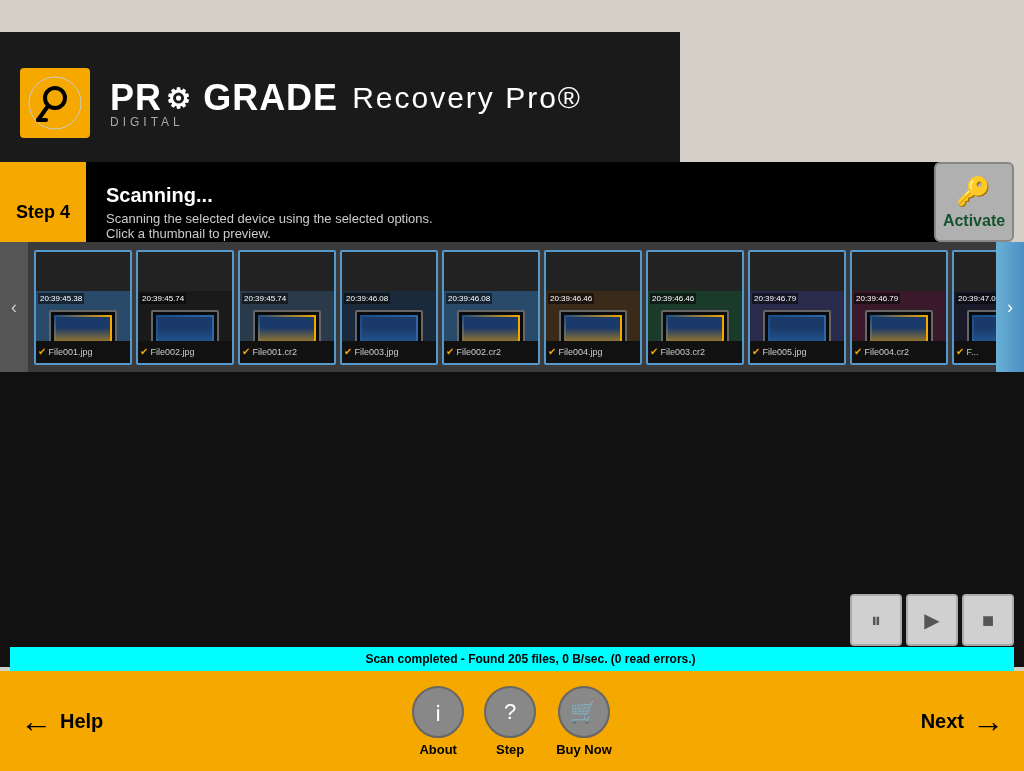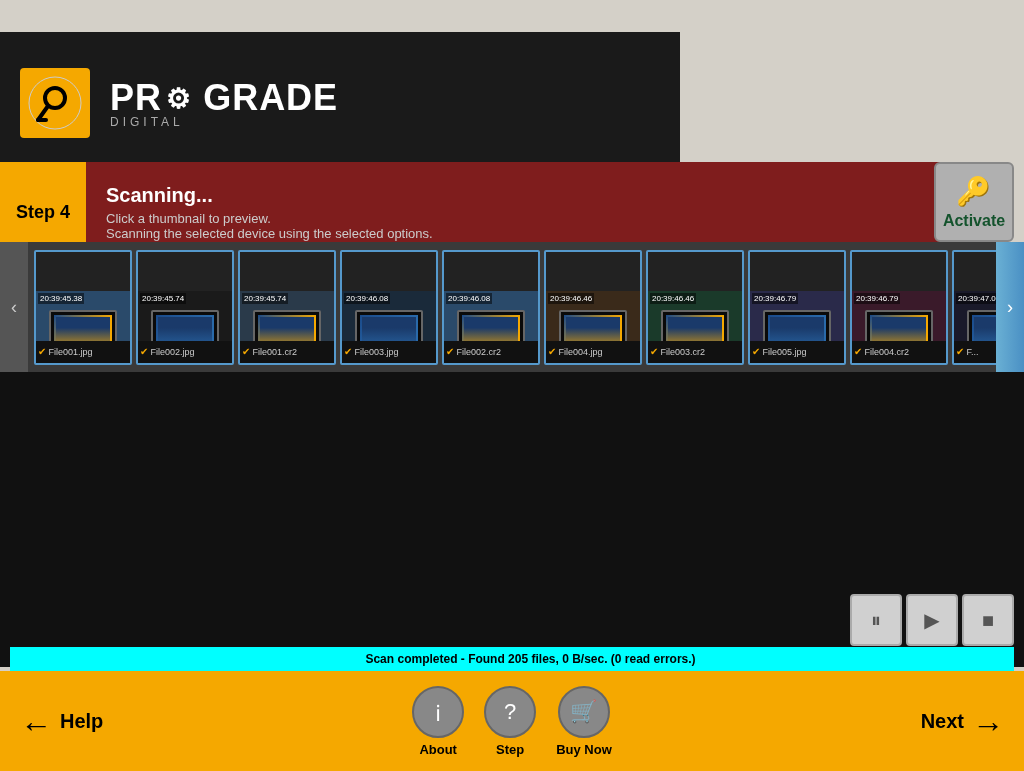--- a/index.html
+++ b/index.html
@@ -112,21 +112,21 @@
       margin-left: 10px;
     }
 
     
     .step-banner {
       position: absolute;
       top: 162px;
       left: 0;
       width: 1000px;
       height: 100px;
-      background: #7f1d1d;
+      background: #000000;
       display: flex;
       align-items: center;
     }
 
     .step-label {
       background: #f5a800;
       color: black;
       font-weight: bold;
       font-size: 18px;
       padding: 8px 16px;
@@ -439,31 +439,32 @@
         <circle cx="27" cy="22" r="10" fill="none" stroke="black" stroke-width="4"></circle>
         <line x1="20" y1="30" x2="10" y2="44" stroke="black" stroke-width="4" stroke-linecap="round"></line>
         <line x1="10" y1="44" x2="18" y2="44" stroke="black" stroke-width="4" stroke-linecap="round"></line>
       </svg>
     </div>
     <div class="logo-text">
       <div class="prograde-logo">
         <span style="color:white; font-size:36px; font-weight:900; letter-spacing:1px;">PR</span>
         <span style="color:white; font-size:28px;">⚙</span>
         <span style="color:white; font-size:36px; font-weight:900; letter-spacing:1px;margin-left:6px;">GRADE</span>
+        <span class="recovery-pro-text">Recovery Pro®</span>
       </div>
       <div class="digital-text">DIGITAL</div>
     </div>
   </div>
 
   <div class="step-banner">
     <div class="step-label">Step 4</div>
     <div class="step-content">
       <div class="step-title">Scanning...</div>
+      <div class="step-desc">Scanning the selected device using the selected options.</div>
       <div class="step-desc">Click a thumbnail to preview.</div>
-      <div class="step-desc">Scanning the selected device using the selected options.</div>
     </div>
   </div>
 
   <div class="activate-btn">
     <span class="key-icon">🔑</span>
     <span class="activate-label">Activate</span>
   </div>
 
   <div class="thumbnail-area">
     <div class="thumb-nav-left">‹</div>

